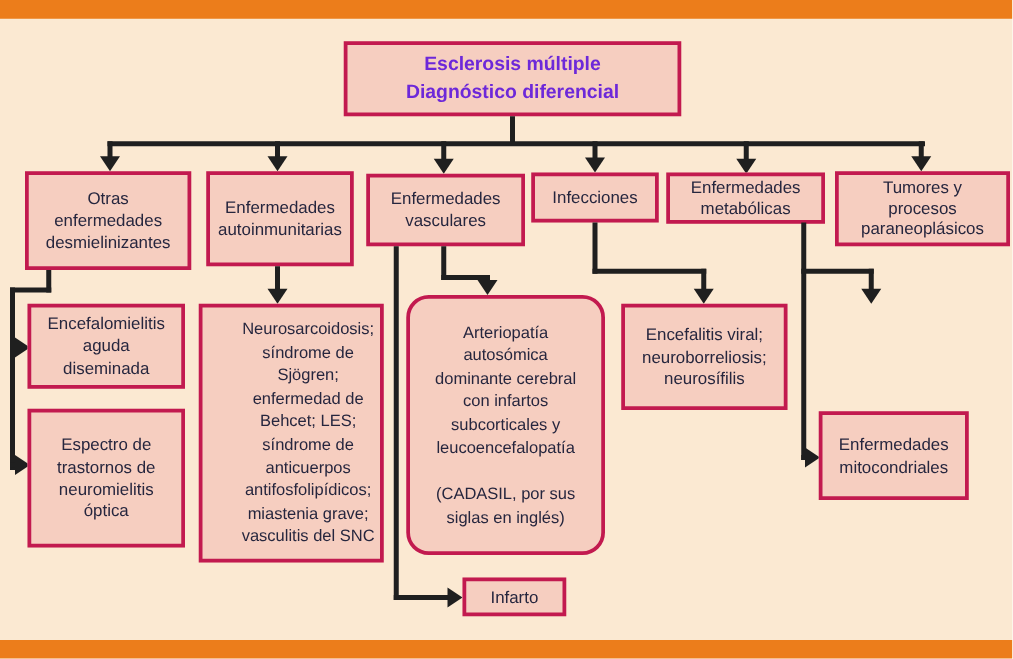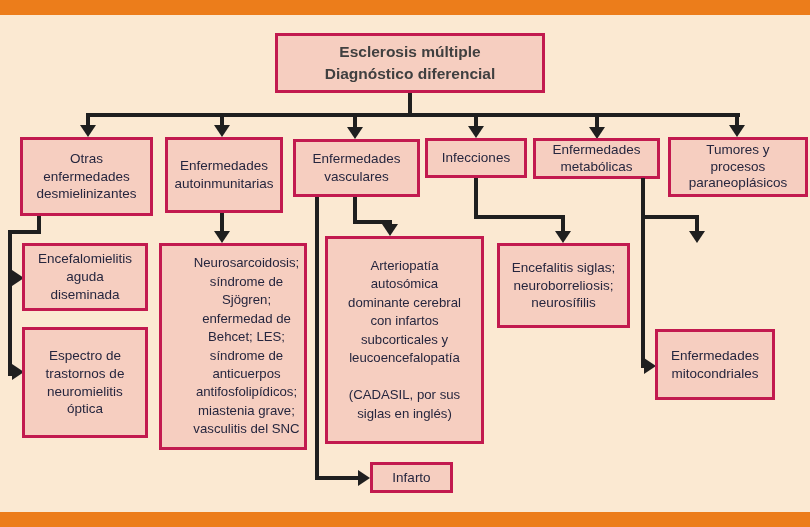--- a/index.html
+++ b/index.html
@@ -22,21 +22,21 @@
   .bar.top{top:0;}
   .bar.bottom{top:512px;}
   .box{
     position:absolute;box-sizing:border-box;
     background:var(--box-fill);
     border:3px solid var(--box-border);
     display:flex;align-items:center;justify-content:center;
     text-align:center;white-space:pre-line;
     font-size:13.5px;line-height:1.32;
   }
-  .box.title{font-weight:bold;font-size:15.5px;line-height:1.4;color:#404040;}
+  .box.title{font-weight:bold;font-size:15.5px;line-height:1.4;color:#6d28d9;}
   .box.tight{line-height:1.25;}
   .box.list{line-height:1.4;font-size:13.2px;}
   .ln{position:absolute;background:var(--arrow);}
   .td{position:absolute;width:0;height:0;
       border-left:8px solid transparent;border-right:8px solid transparent;
       border-top:12px solid var(--arrow);}
   .tr{position:absolute;width:0;height:0;
       border-top:8px solid transparent;border-bottom:8px solid transparent;
       border-left:12px solid var(--arrow);}
 </style>
@@ -123,29 +123,29 @@
   <div class="box list" style="left:159px;top:243px;width:148px;height:207px;padding-left:27px;">Neurosarcoidosis;
 síndrome de
 Sjögren;
 enfermedad de
 Behcet; LES;
 síndrome de
 anticuerpos
 antifosfolipídicos;
 miastenia grave;
 vasculitis del SNC</div>
-  <div class="box list" style="left:325px;top:236px;width:159px;height:208px;">Arteriopatía
+  <div class="box list" style="left:325px;top:236px;width:159px;height:208px;border-radius:18px;">Arteriopatía
 autosómica
 dominante cerebral
 con infartos
 subcorticales y
 leucoencefalopatía
 
 (CADASIL, por sus
 siglas en inglés)</div>
-  <div class="box" style="left:497px;top:243px;width:133px;height:85px;">Encefalitis siglas;
+  <div class="box" style="left:497px;top:243px;width:133px;height:85px;">Encefalitis viral;
 neuroborreliosis;
 neurosífilis</div>
   <div class="box" style="left:655px;top:329px;width:120px;height:71px;">Enfermedades
 mitocondriales</div>
   <div class="box" style="left:370px;top:462px;width:83px;height:31px;">Infarto</div>
 
 </div>
 
 </body></html>

